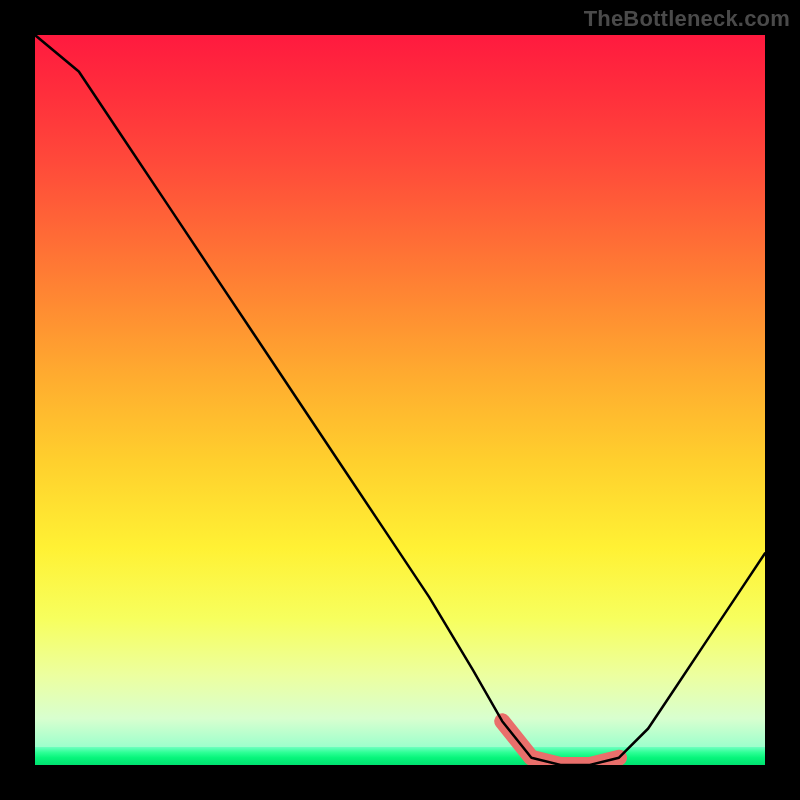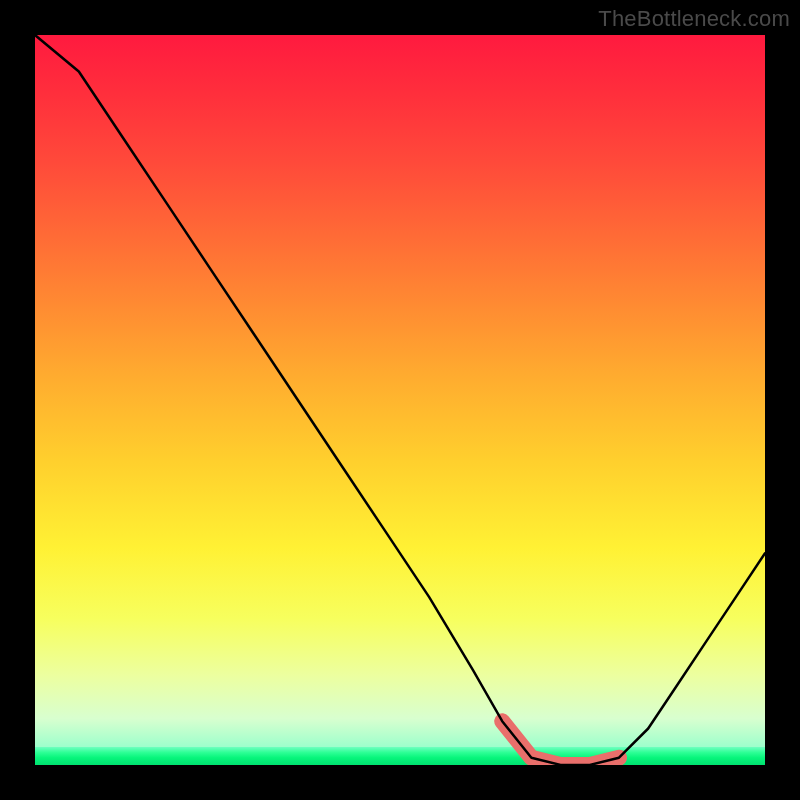--- a/index.html
+++ b/index.html
@@ -56,21 +56,21 @@
       #07f57b 60%,
       #00e170 100%
     );
   }
   .attribution {
     position: absolute;
     top: 6px;
     right: 10px;
     color: #4a4a4a;
     font-size: 22px;
-    font-weight: 400;
+    font-weight: 700;
     letter-spacing: 0.2px;
   }
   svg.overlay {
     position: absolute;
     left: 0;
     top: 0;
     width: 100%;
     height: 100%;
     pointer-events: none;
   }

